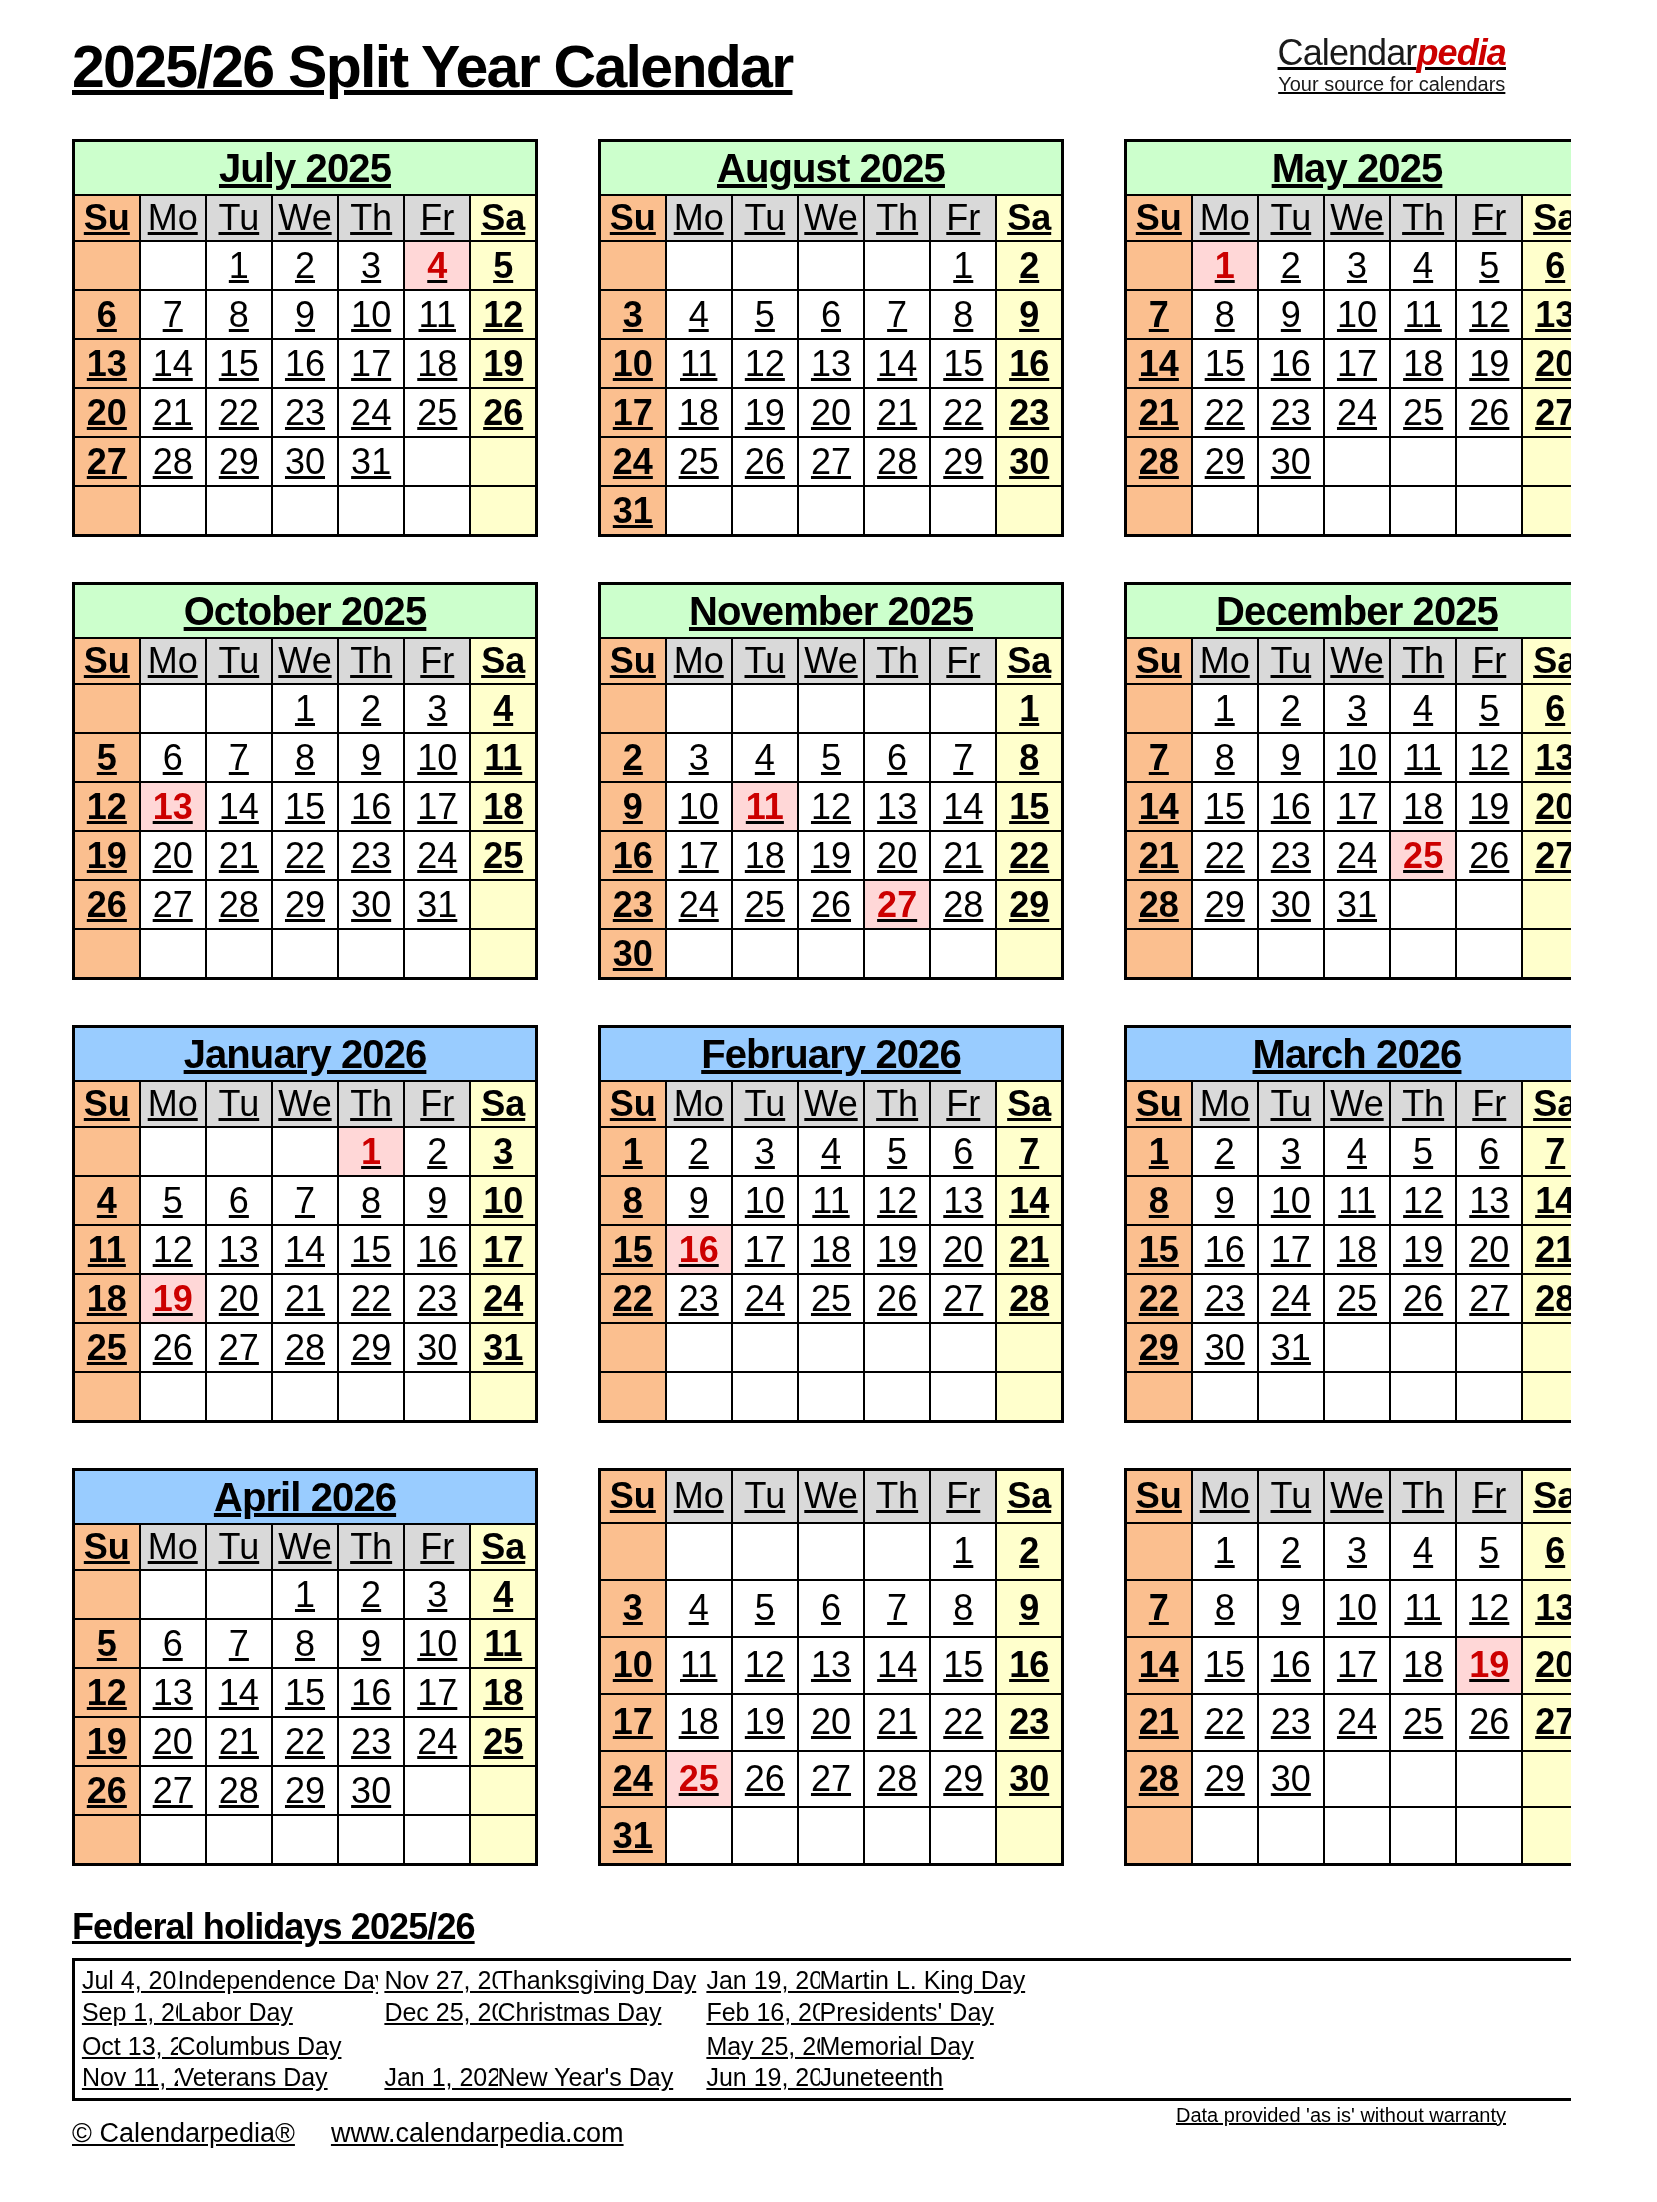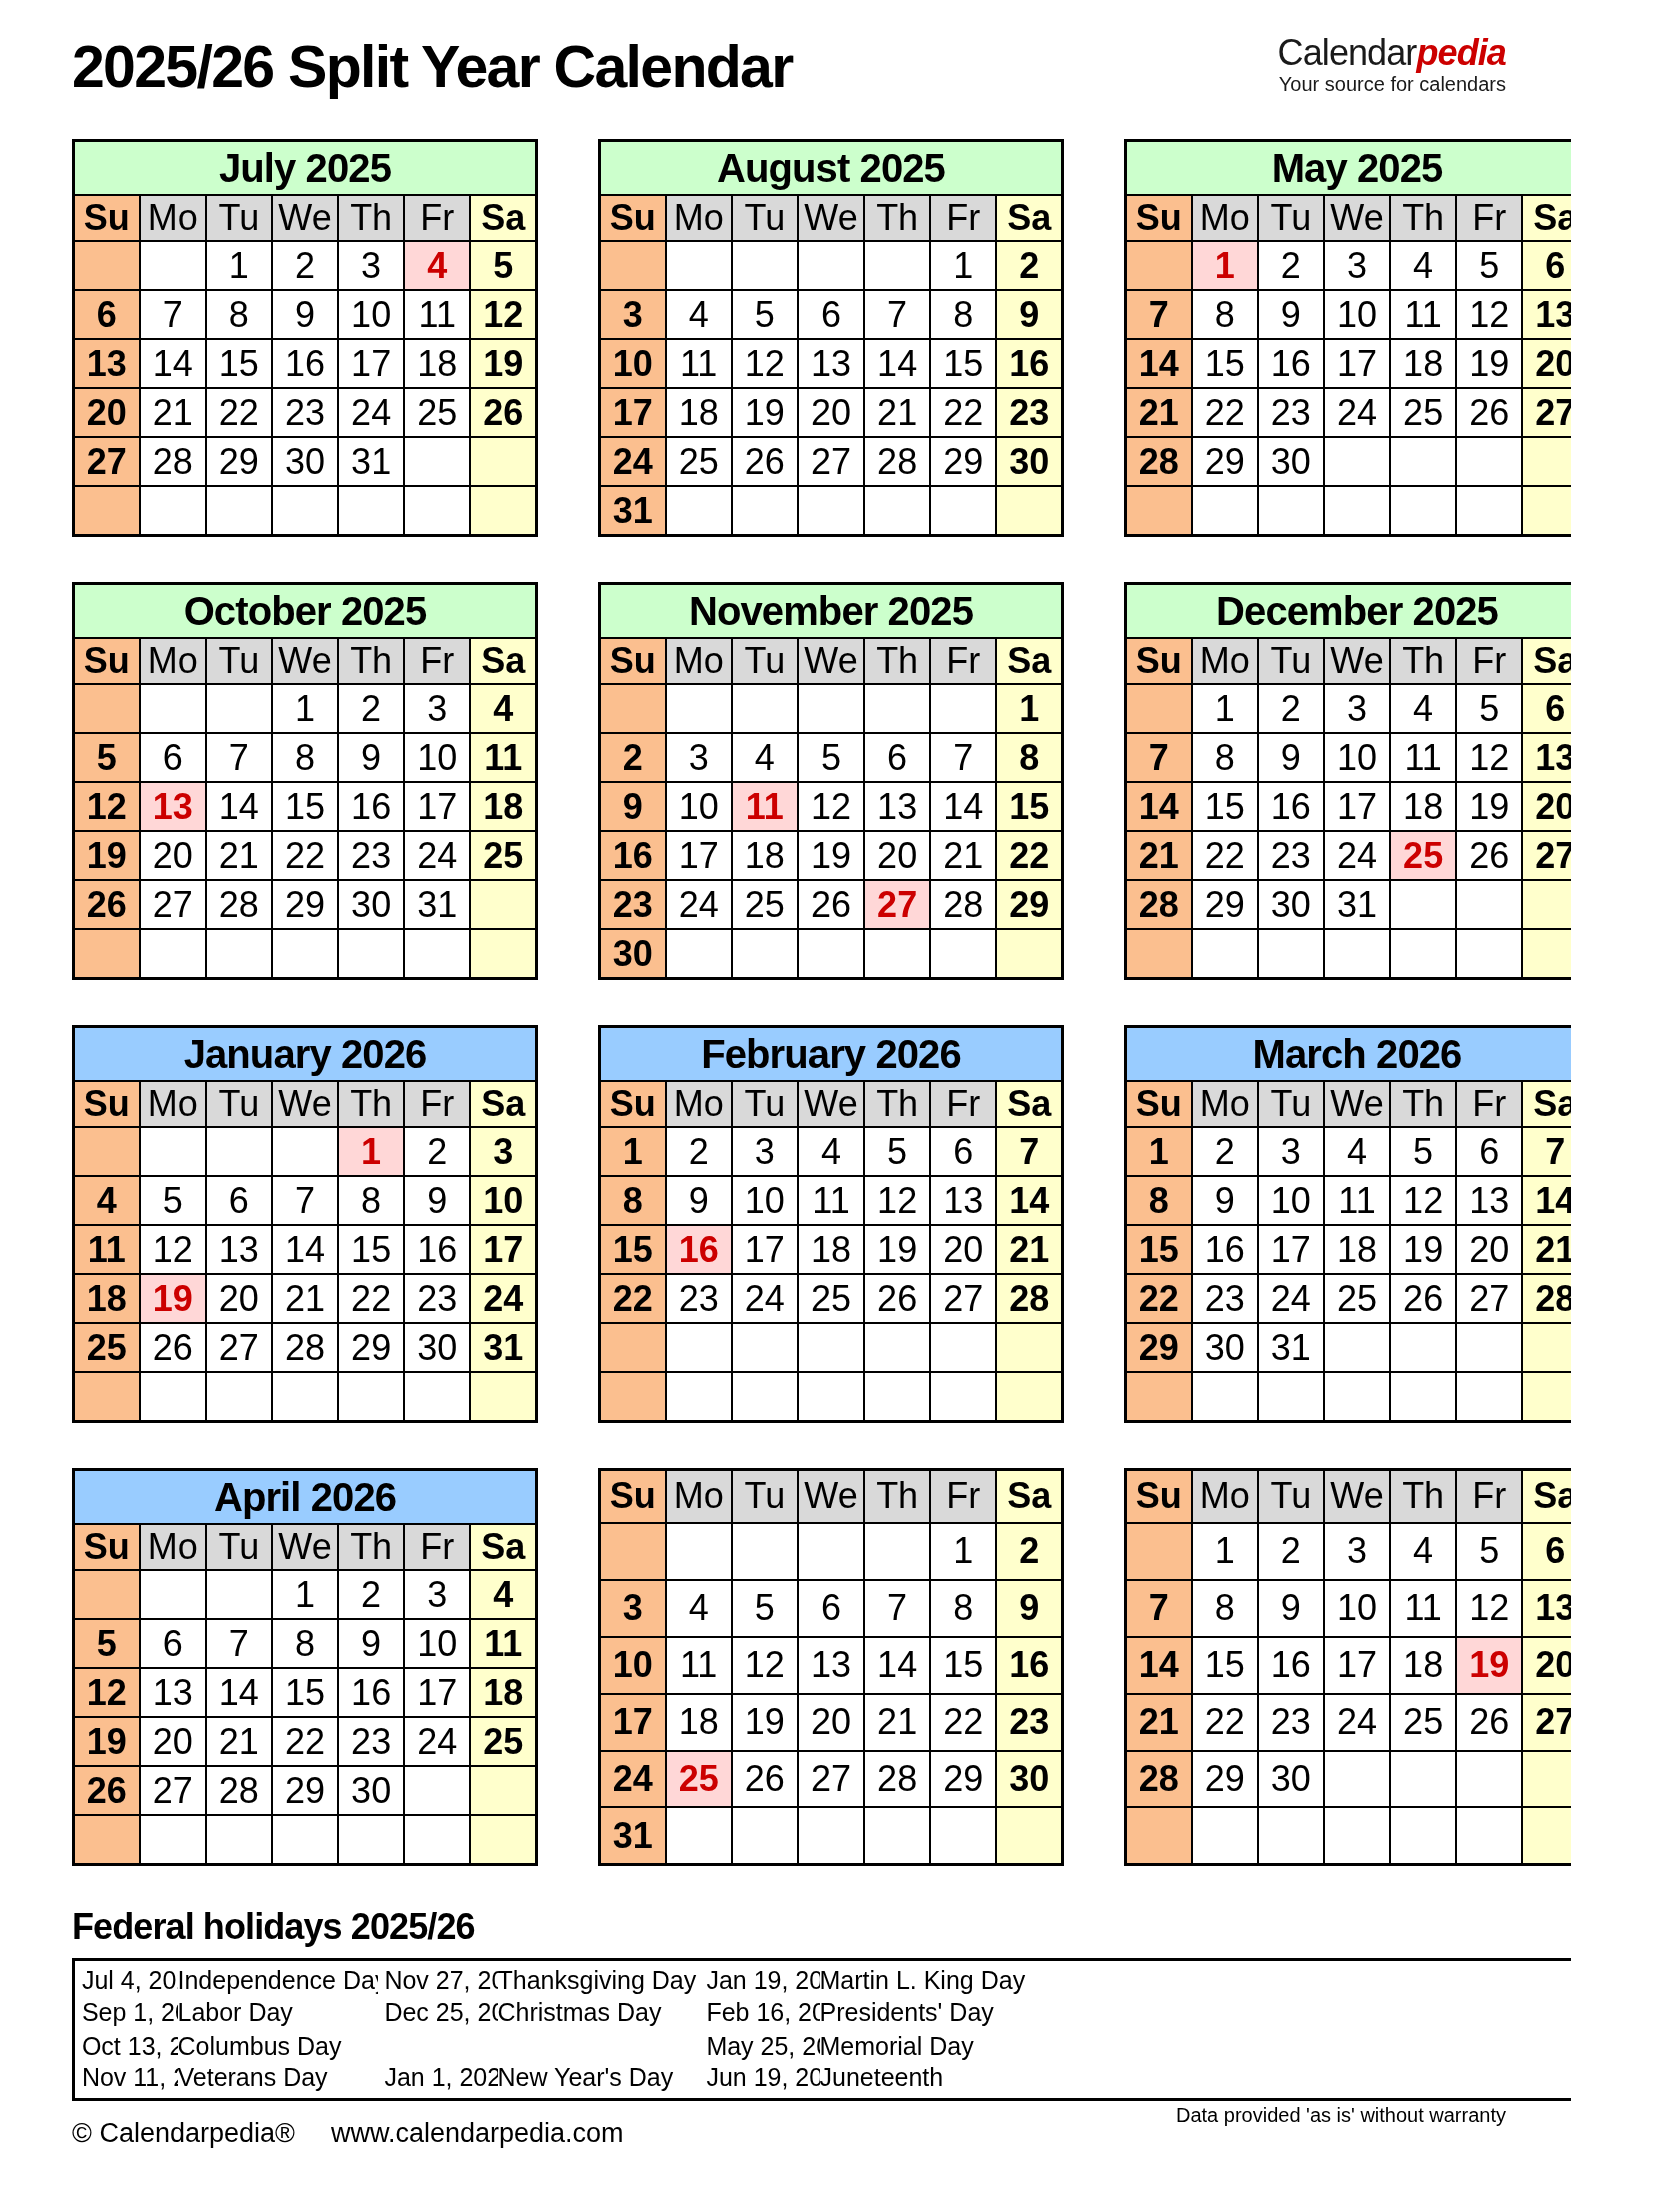--- a/index.html
+++ b/index.html
@@ -2,26 +2,26 @@
 <html style="--green: #ccffcc; --blue: #99ccff; --orange: #fbbf8f; --yellow: #ffffcc; --gray: #d9d9d9; --pink: #ffd7d7; --red: #cc0000;font-size:13.8px"><head>
 <meta charset="utf-8">
 <style>
   * { box-sizing: border-box; }
   html,body { margin:0; padding:0; }
   body {
     width:1657px; height:2203px; background:#ffffff; color:#000;
     font-family:"Liberation Sans", sans-serif;
     -webkit-font-smoothing:antialiased;
   }
-  .page { width:1571px; height:2203px; padding:29px 65px 0 72px; overflow:hidden; }
+  .page { width:1571px; height:2203px; padding:29px 65px 0 72px; overflow:hidden;text-decoration:underline; }
 
   
   .masthead { display:flex; justify-content:space-between; align-items:flex-start; height:103px; }
   .title { margin:8.6px 0 0 0; font-size:59px; font-weight:bold; letter-spacing:-1.7px; line-height:1.0; }
-  .logo { margin-top:5.2px; text-align:right; }
+  .logo { margin-top:5.2px; text-align:center; }
   .logo-line1 { font-size:36px; line-height:1.05; letter-spacing:-0.9px; }
   .brand-black { color:#1a1a1a; }
   .brand-red { color:var(--red,#cc0000); font-weight:bold; font-style:italic; }
   .logo-line2 { font-size:20px; color:#1a1a1a; margin-top:0.9px; }
 
   
   .months { display:grid; grid-template-columns:repeat(3,466px); column-gap:60px; row-gap:45px; margin-top:6.9px; }
   table.month { border-collapse:collapse; width:466px; table-layout:fixed; border:3.4px solid #000; }
   table.month th, table.month td { border:2.6px solid #000; padding:0; text-align:center; }
   .month-name { height:55px; font-size:40px; font-weight:bold; letter-spacing:-0.9px; }

